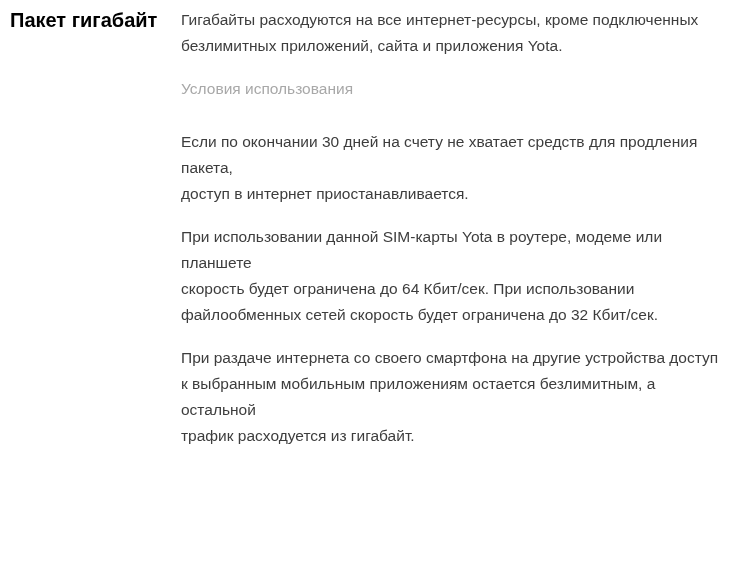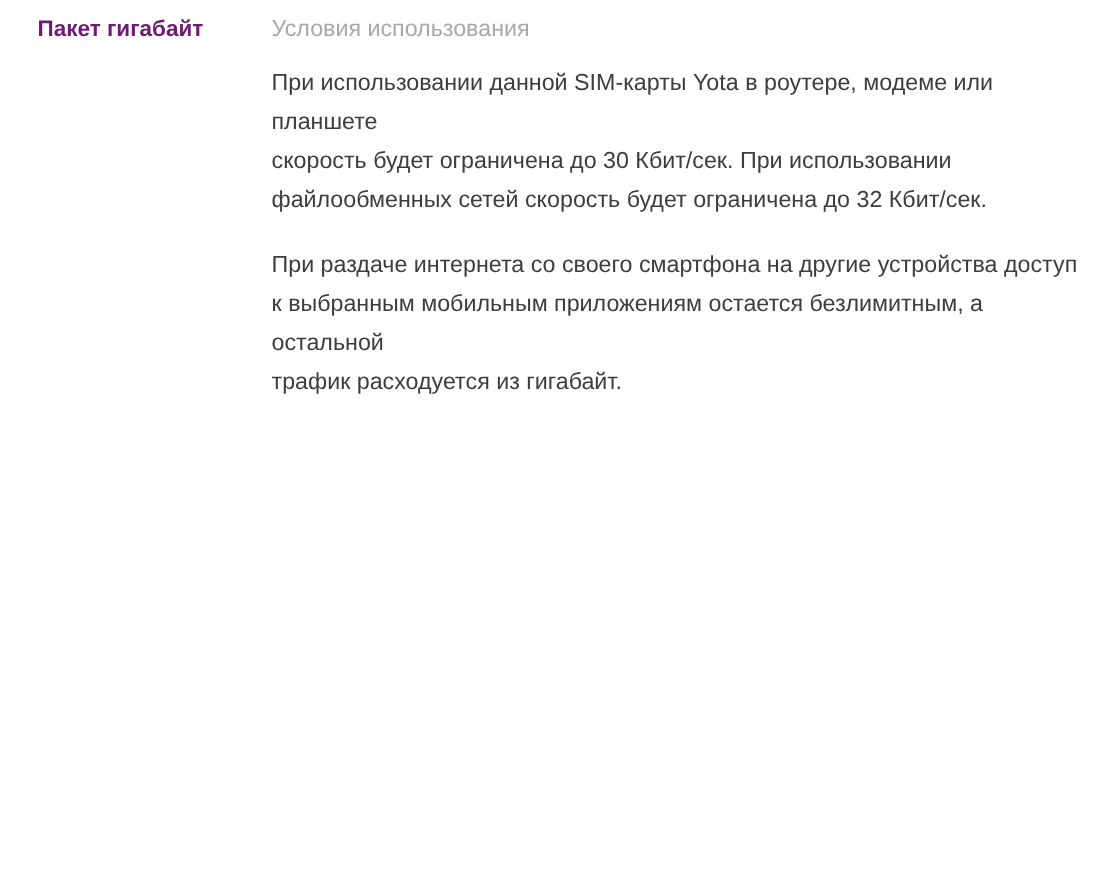--- a/index.html
+++ b/index.html
@@ -18,54 +18,57 @@
     display: flex;
     align-items: flex-start;
     box-sizing: border-box;
     padding: 7px 10px 0 10px;
   }
   .label-col {
     flex: 0 0 171px;
     width: 171px;
   }
   .row-label {
-    font-size: 15px;
+    font-size: 20px;
     line-height: 26px;
     font-weight: 700;
-    color: #701a75;
-    margin-left: 15px;
+    color: #000000;
   }
   .content-col {
     flex: 1 1 auto;
     max-width: 553px;
   }
   .body-paragraph {
     margin: 0 0 17px 0;
     font-size: 15.5px;
     line-height: 26px;
     color: #3d3d3d;
     white-space: pre-line;
   }
   .subheading {
-    margin: 0 0 10px 0;
+    margin: 0 0 27px 0;
     font-size: 15.5px;
     line-height: 26px;
     color: #a8a8a8;
     white-space: pre-line;
   }
 </style>
 </head>
 <body>
 
 <div class="row">
   <div class="label-col">
     <div class="row-label">Пакет гигабайт</div>
   </div>
   <div class="content-col">
+    <p class="body-paragraph">Гигабайты расходуются на все интернет-ресурсы, кроме подключенных
+безлимитных приложений, сайта и приложения Yota.</p>
     <div class="subheading">Условия использования</div>
+    <p class="body-paragraph">Если по окончании 30 дней на счету не хватает средств для продления пакета,
+доступ в интернет приостанавливается.</p>
     <p class="body-paragraph">При использовании данной SIM-карты Yota в роутере, модеме или планшете
-скорость будет ограничена до 30 Кбит/сек. При использовании
+скорость будет ограничена до 64 Кбит/сек. При использовании
 файлообменных сетей скорость будет ограничена до 32 Кбит/сек.</p>
     <p class="body-paragraph">При раздаче интернета со своего смартфона на другие устройства доступ
 к выбранным мобильным приложениям остается безлимитным, а остальной
 трафик расходуется из гигабайт.</p>
   </div>
 </div>
 
 </body></html>

